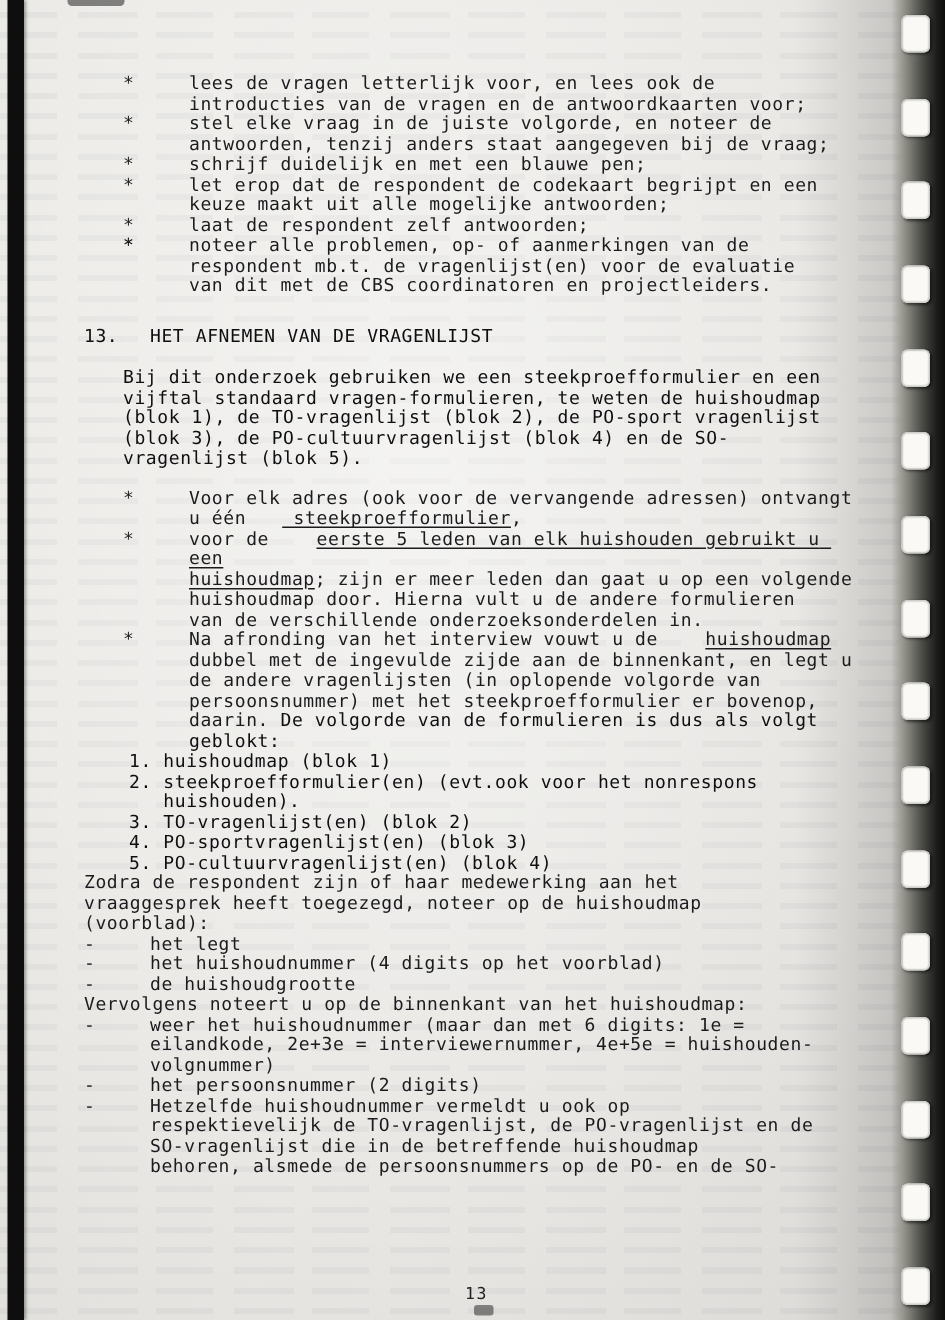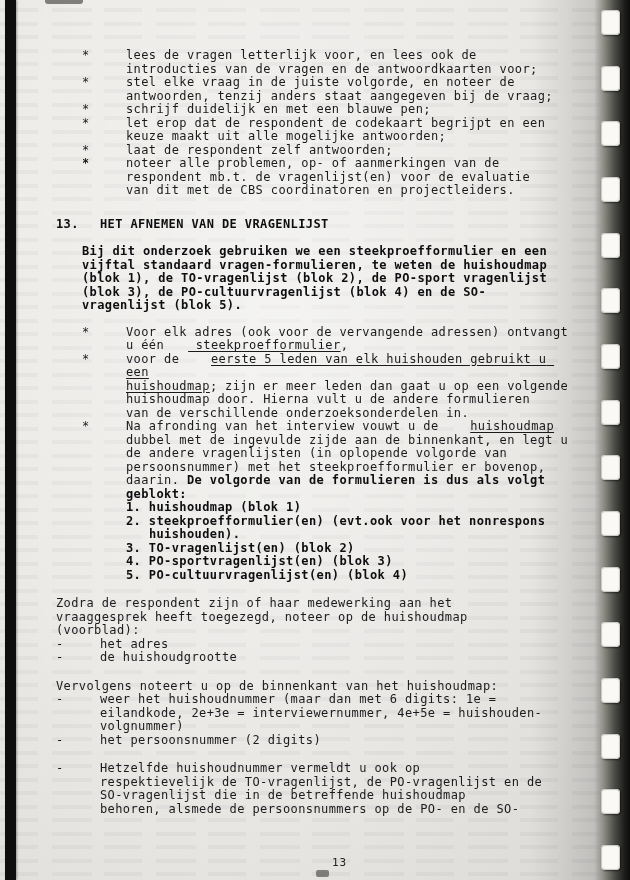--- a/index.html
+++ b/index.html
@@ -30,37 +30,37 @@
     background:linear-gradient(to right, rgba(0,0,0,0), rgba(0,0,0,0.14)); }
   .binding{ position:absolute; top:0; right:0; width:36px; height:100%;
     display:flex; flex-direction:column; justify-content:space-between; align-items:flex-start;
     padding:10px 0 10px 7px;
     background:linear-gradient(to right, rgba(140,140,138,0) 0%, #97978f 22%, #4a4a46 58%, #1c1c1a 85%, #0d0d0b 100%); }
   .hole{ width:19px; height:25px; background:#faf9f6; border-radius:4px;
     box-shadow: inset 0 0 1px 1px #c6c6c2, 1px 1px 2px rgba(0,0,0,0.55); }
 
   .content{ position:absolute; left:56px; top:49px; width:514px; }
   .txt, .para, .order-line, .intro, .h-line{ white-space:pre-wrap; }
-  .bold{ font-weight:700; color:#0e0e10; }
+  .bold{ font-weight:400; color:#0e0e10; }
   .ul{ text-decoration:underline; text-underline-offset:2px;margin-left:24px; }
 
   .star-item{ position:relative; padding-left:70px; }
   .star-item > .marker{ position:absolute; left:26px; top:0; }
 
   .dash-item{ position:relative; padding-left:44px; }
   .dash-item > .marker{ position:absolute; left:0; top:0; }
 
   .heading{ margin-top:20px; }
   .h-num{ display:inline-block; width:44px; }
   .intro{ margin-top:14px; margin-left:26px; }
   .bullets2{ margin-top:13px; }
-  .order-list{ margin-left:70px; }
-  .sect{ margin-top:15px; }
+  .order-list{ margin-left:30px; }
+  .sect{ }
 
-  .pagenum{ position:absolute; left:332px; top:856px; font-size:11px; letter-spacing:1px; color:#222; }
+  .pagenum{ position:absolute; left:310px; top:856px; font-size:11px; letter-spacing:1px; color:#222; }
 </style>
 </head>
 <body>
 
 <div class="page">
   <div class="bleed"></div>
   <div class="vignette"></div>
   <div class="scan-left"></div>
   <div class="top-smudge"></div>
 
@@ -111,22 +111,22 @@
       <div class="order-line">3. TO-vragenlijst(en) (blok 2)</div>
       <div class="order-line">4. PO-sportvragenlijst(en) (blok 3)</div>
       <div class="order-line">5. PO-cultuurvragenlijst(en) (blok 4)</div>
     </div>
 
     <p class="para sect">Zodra de respondent zijn of haar medewerking aan het
 vraaggesprek heeft toegezegd, noteer op de huishoudmap
 (voorblad):</p>
 
     <div class="dash-list">
-      <div class="dash-item"><span class="marker">-</span><span class="txt">het adres</span></div>
-      <div class="dash-item"><span class="marker">-</span></div>
+      <div class="dash-item"><span class="marker">-</span><span class="txt">het legt</span></div>
+      <div class="dash-item"><span class="marker">-</span><span class="txt">het huishoudnummer (4 digits op het voorblad)</span></div>
       <div class="dash-item"><span class="marker">-</span><span class="txt">de huishoudgrootte</span></div>
     </div>
 
     <p class="para sect">Vervolgens noteert u op de binnenkant van het huishoudmap:</p>
 
     <div class="dash-list">
       <div class="dash-item"><span class="marker">-</span><span class="txt">weer het huishoudnummer (maar dan met 6 digits: 1e =
 eilandkode, 2e+3e = interviewernummer, 4e+5e = huishouden-
 volgnummer)</span></div>
       <div class="dash-item"><span class="marker">-</span><span class="txt">het persoonsnummer (2 digits)</span></div>

